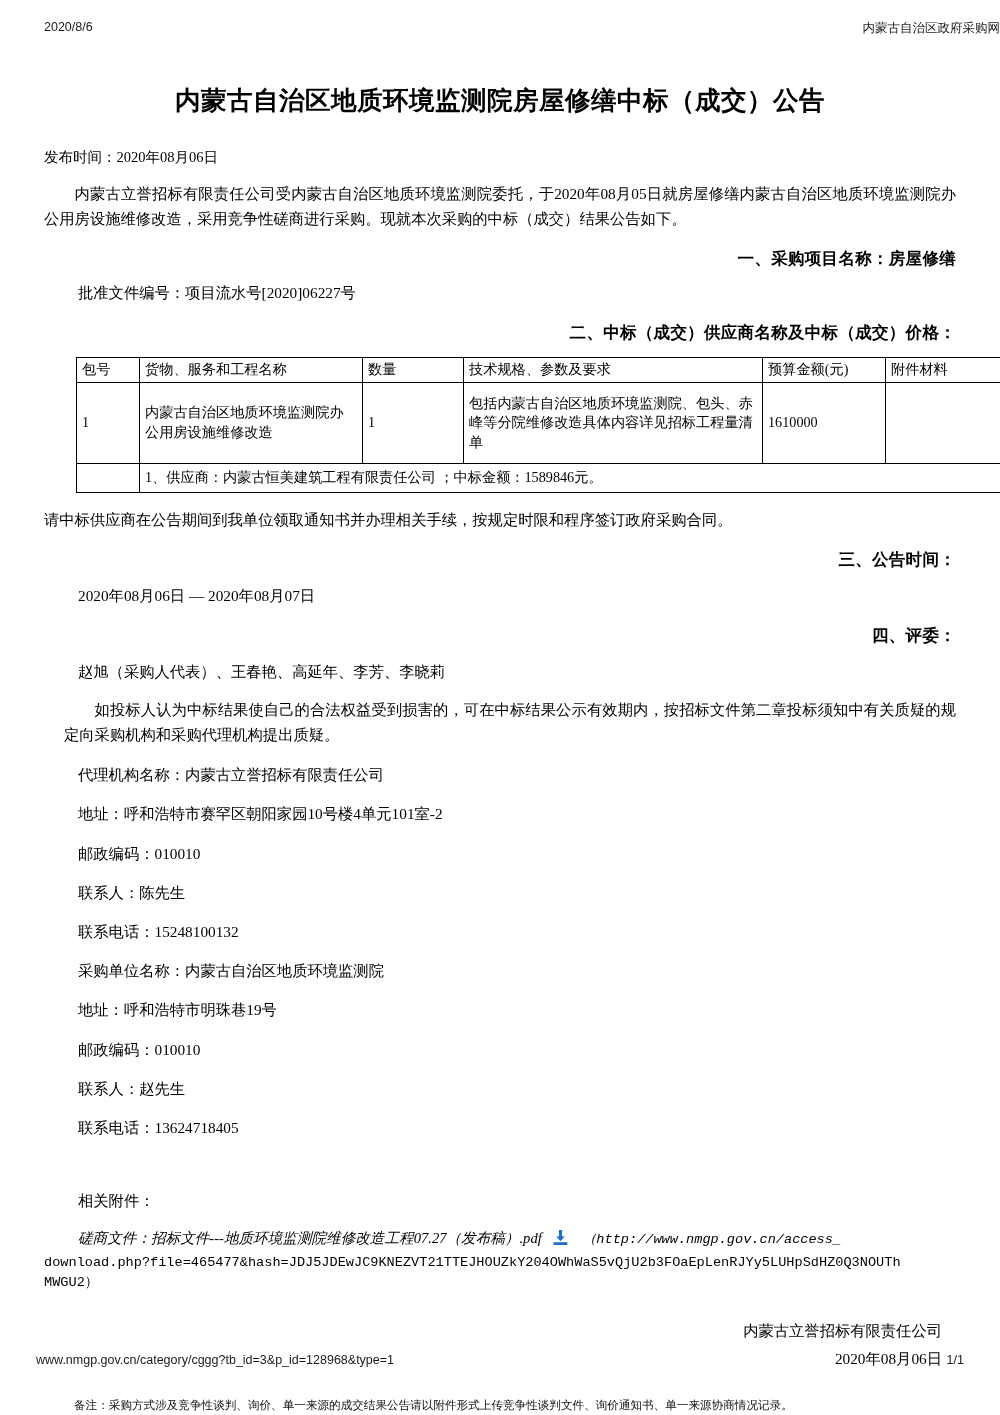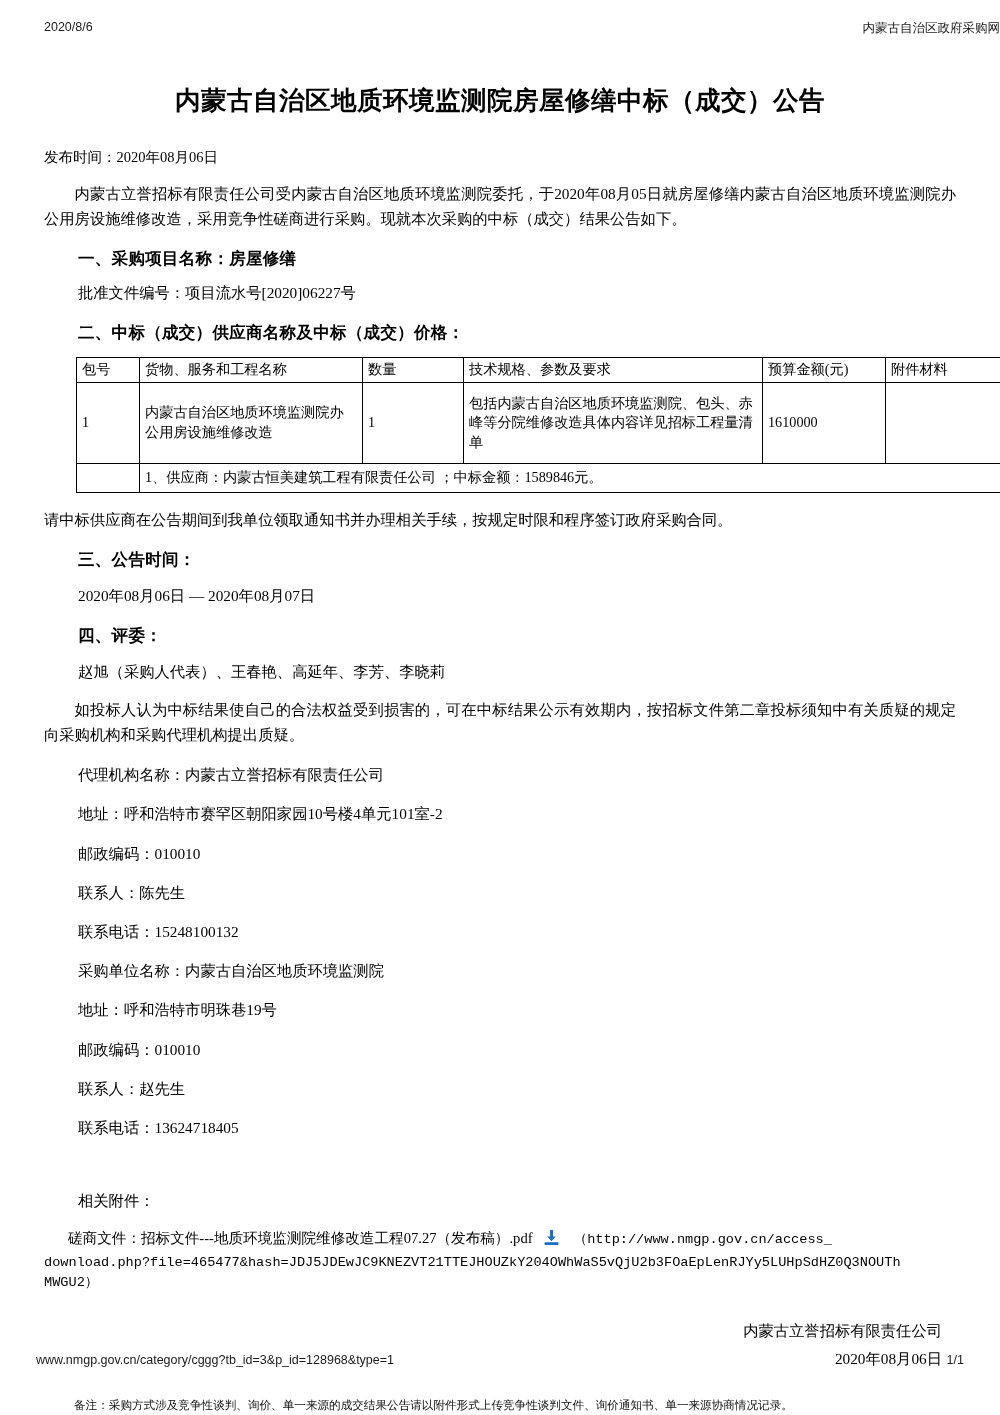--- a/index.html
+++ b/index.html
@@ -80,20 +80,21 @@
     text-indent: 2em;
   }
 
   .sec-head {
     font-weight: bold;
     font-family: "Liberation Sans", "DejaVu Sans", sans-serif;
     font-size: 16.5px;
     margin-top: 17px;
     margin-left: 34px;
     letter-spacing: 0.3px;
+    text-align: right;
   }
 
   .sub-line {
     font-size: 15.3px;
     margin-top: 12px;
     margin-left: 34px;
     line-height: 1.5;
   }
 
   
@@ -148,20 +149,21 @@
     margin-left: 34px;
     line-height: 1.5;
   }
 
   .para-indent {
     margin-top: 14px;
     font-size: 15.3px;
     line-height: 1.62;
     text-align: justify;
     text-indent: 2em;
+    margin-left: 20px;
   }
 
   .contact-line {
     font-size: 15.3px;
     margin-top: 17px;
     margin-left: 34px;
     line-height: 1.45;
   }
 
   .attach-head {
@@ -169,22 +171,23 @@
     margin-top: 52px;
     margin-left: 34px;
   }
 
   .attach-block {
     margin-top: 15px;
     font-size: 14.6px;
     line-height: 1.55;
   }
   .attach-first {
-    margin-left: 24px;
+    margin-left: 34px;
     display: block;
+    font-style: italic;
   }
   .dl-icon {
     display: inline-block;
     vertical-align: -3px;
     margin: 0 14px 0 10px;
   }
   .url-mono {
     font-family: "Liberation Mono", "DejaVu Sans Mono", monospace;
     font-size: 13.6px;
     letter-spacing: 0px;

